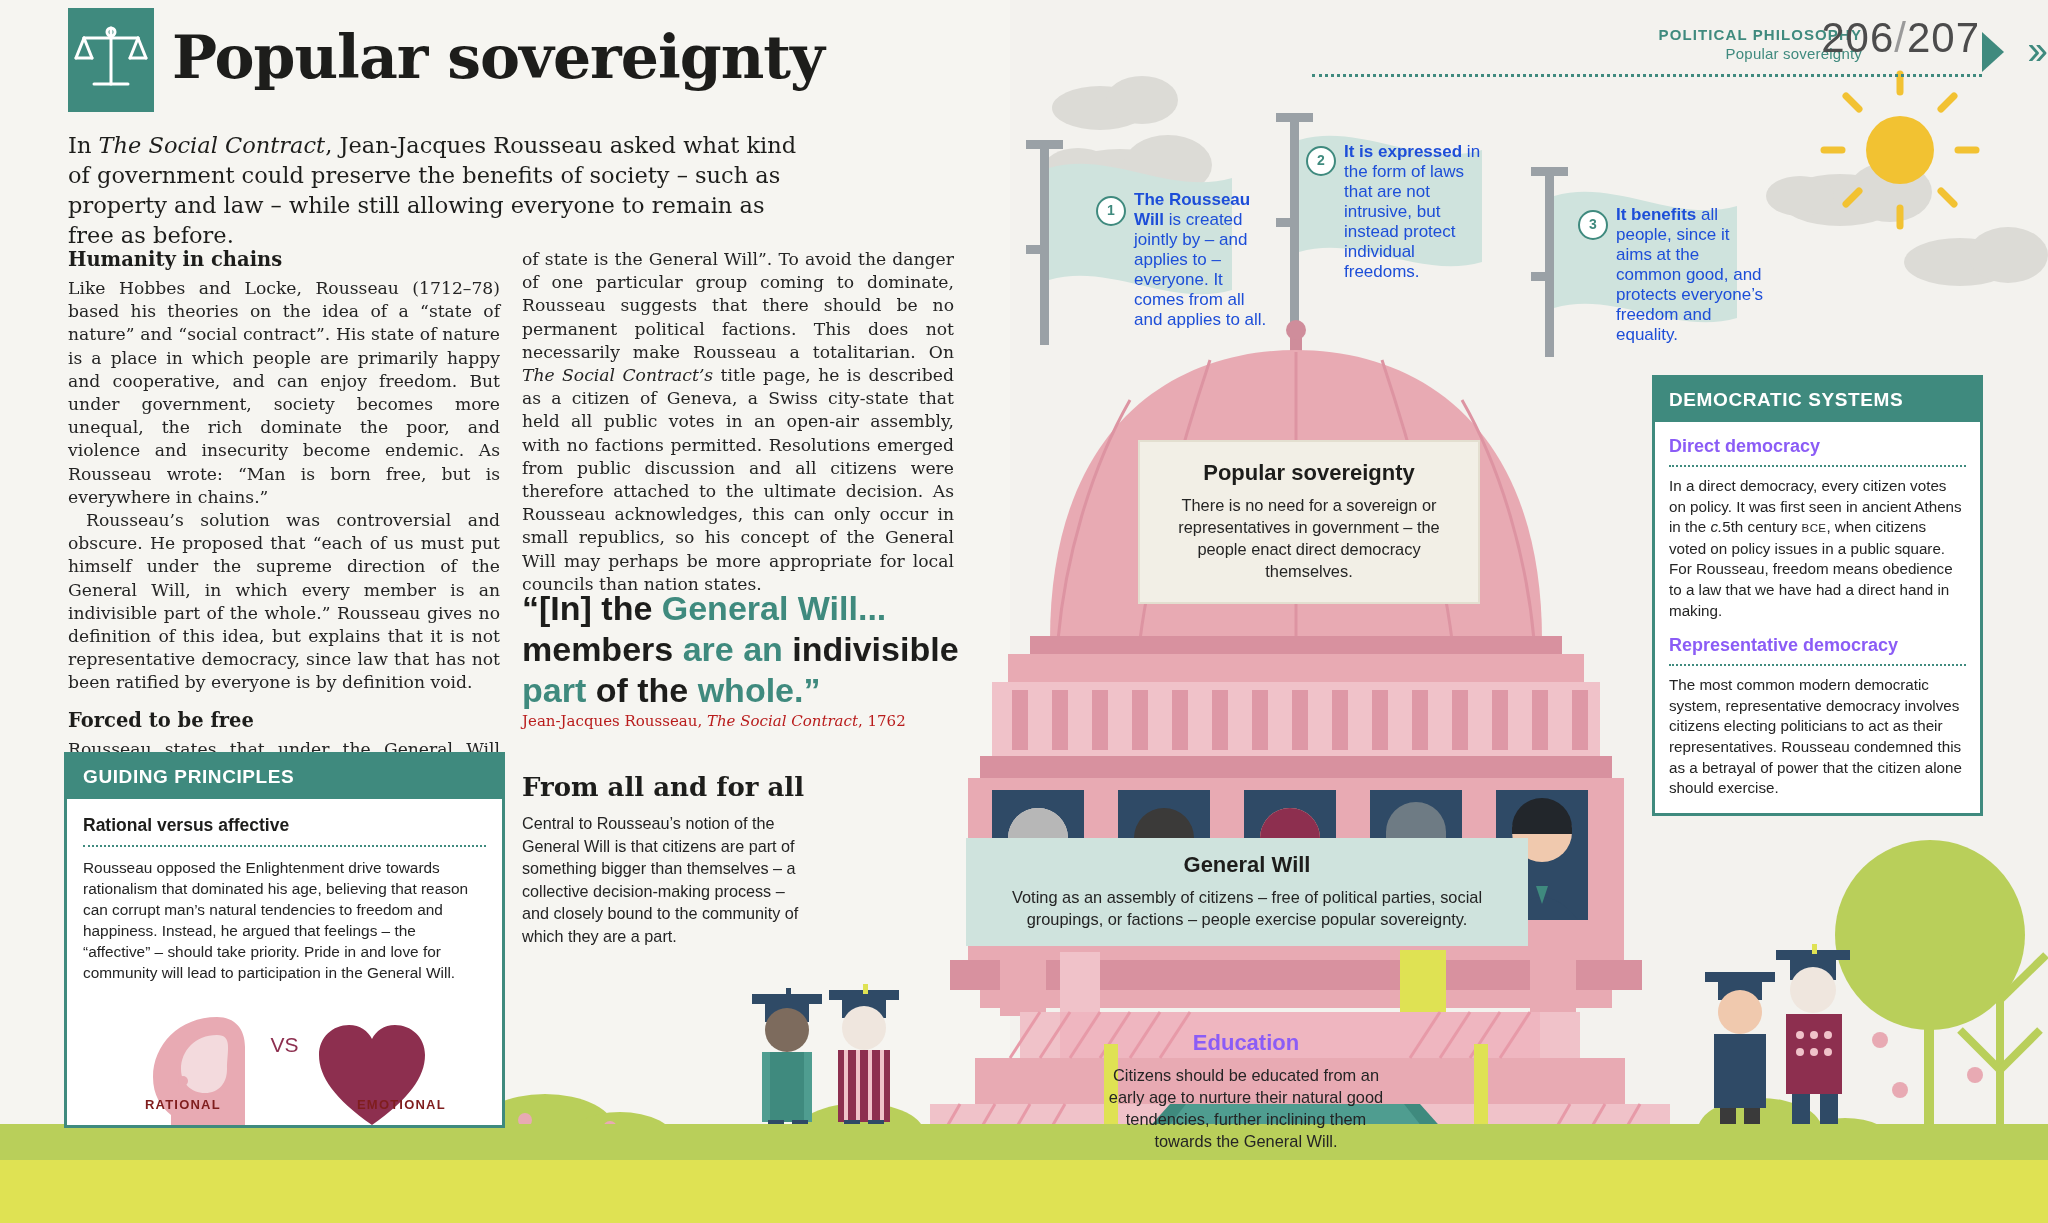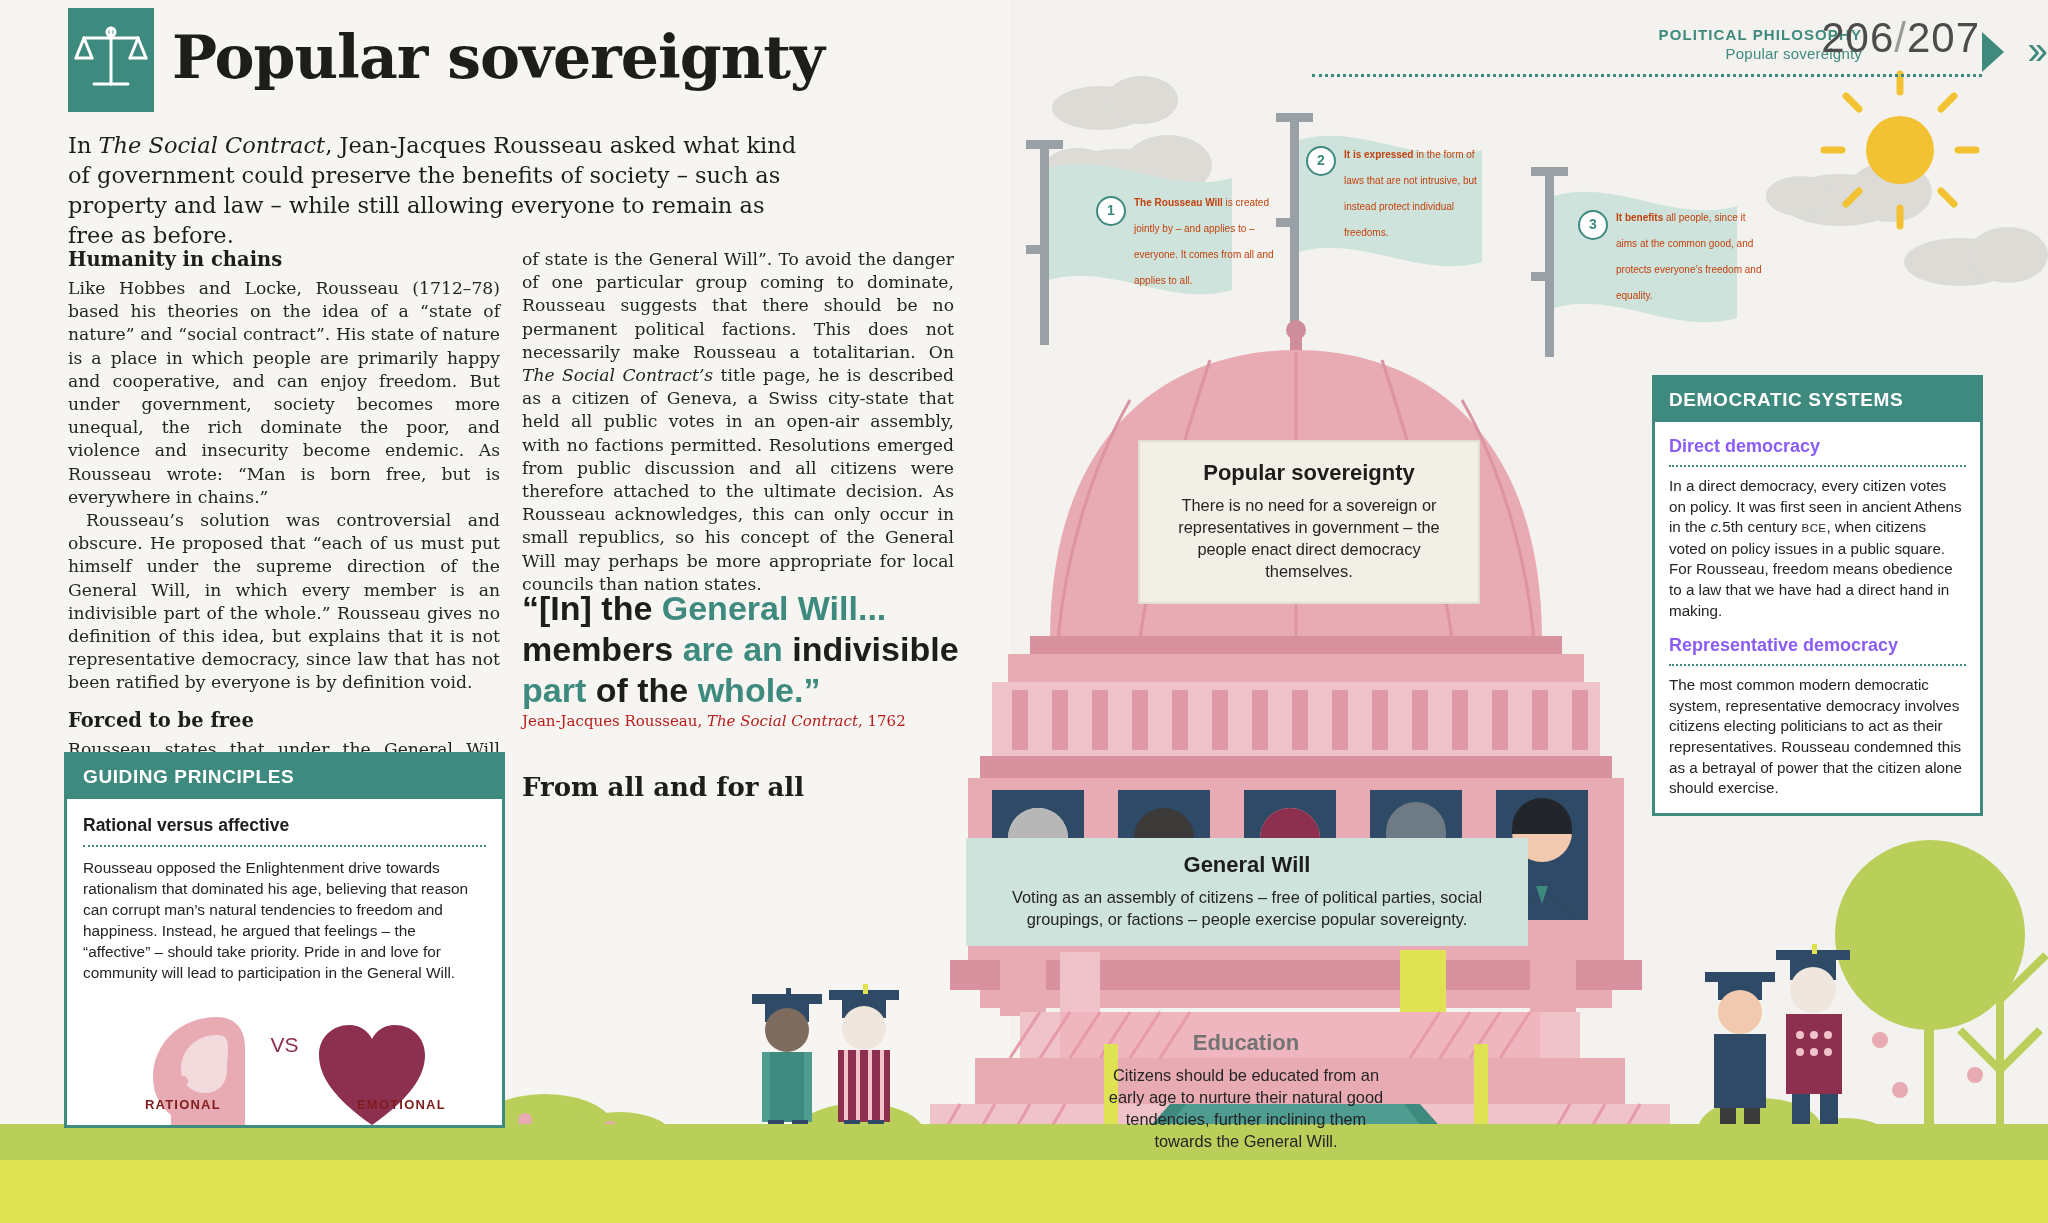--- a/index.html
+++ b/index.html
@@ -87,32 +87,32 @@
   .sc{font-size:11.5px;letter-spacing:.4px;}
 
   
   .illus{position:absolute;left:0;top:0;width:2048px;height:1223px;}
 
   
   .flagnum{
     position:absolute;width:26px;height:26px;border-radius:50%;background:#fff;border:2px solid #3f8a7e;
     color:#3f8a7e;font-weight:bold;font-size:14px;text-align:center;line-height:25px;
   }
-  .flagtxt{position:absolute;font-size:10px;line-height:26px;color:#c2410c;}
+  .flagtxt{position:absolute;font-size:17px;line-height:20px;color:#1d4ed8;}
   .flagtxt b{font-weight:bold;}
 
   
   .callout{position:absolute;text-align:center;}
   .callout .ttl{font-weight:bold;font-size:22px;color:#1d1d1b;margin-bottom:8px;}
   .callout .txt{font-size:16.4px;line-height:22px;color:#242424;}
 
   .ps-box{left:1138px;top:440px;width:310px;background:#f2efe6;border:2px solid #e3dfd0;padding:18px 14px 20px;}
   .gw-banner{left:966px;top:838px;width:530px;background:#cfe3dd;padding:14px 16px 16px;}
   .edu-box{left:1106px;top:1030px;width:280px;}
-  .edu-box .ttl{color:#737373;}
+  .edu-box .ttl{color:#8b5cf6;}
 </style>
 </head>
 <body>
 
 <div class="page">
 
   <svg class="illus" viewBox="0 0 2048 1223" preserveAspectRatio="none">
 
     <rect x="0" y="0" width="2048" height="1223" fill="#f3f2ee"></rect>
     <rect x="0" y="0" width="1010" height="1160" fill="#f6f5f1"></rect>
@@ -407,20 +407,21 @@
 
   <div class="quote">
     <span class="dark">“[In] the </span><span>General Will...</span>
     <span class="dark">members </span><span>are an</span><span class="dark"> indivisible </span><span>part</span><span class="dark"> of the </span><span>whole.”</span>
   </div>
   <div class="quote-src">
     <span>Jean-Jacques Rousseau, </span><i>The Social Contract</i><span>, 1762</span>
   </div>
 
   <div class="faf-head">From all and for all</div>
+  <div class="faf-body">Central to Rousseau’s notion of the General Will is that citizens are part of something bigger than themselves – a collective decision-making process – and closely bound to the community of which they are a part.</div>
 
   <div class="gp">
     <div class="gp-head">GUIDING PRINCIPLES</div>
     <div class="gp-sub">Rational versus affective</div>
     <div class="gp-rule"></div>
     <div class="gp-body">Rousseau opposed the Enlightenment drive towards rationalism that dominated his age, believing that reason can corrupt man’s natural tendencies to freedom and happiness. Instead, he argued that feelings – the “affective” – should take priority. Pride in and love for community will lead to participation in the General Will.</div>
 
     <svg class="gp-icons" viewBox="0 0 435 118">
 
       <g>

